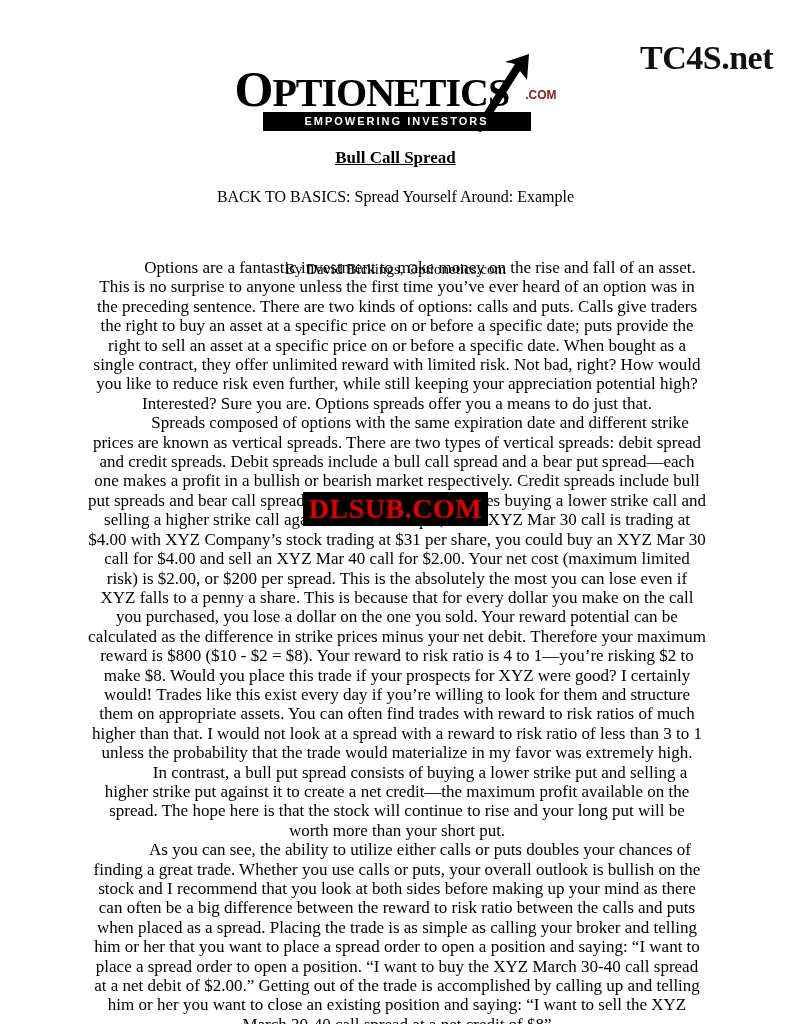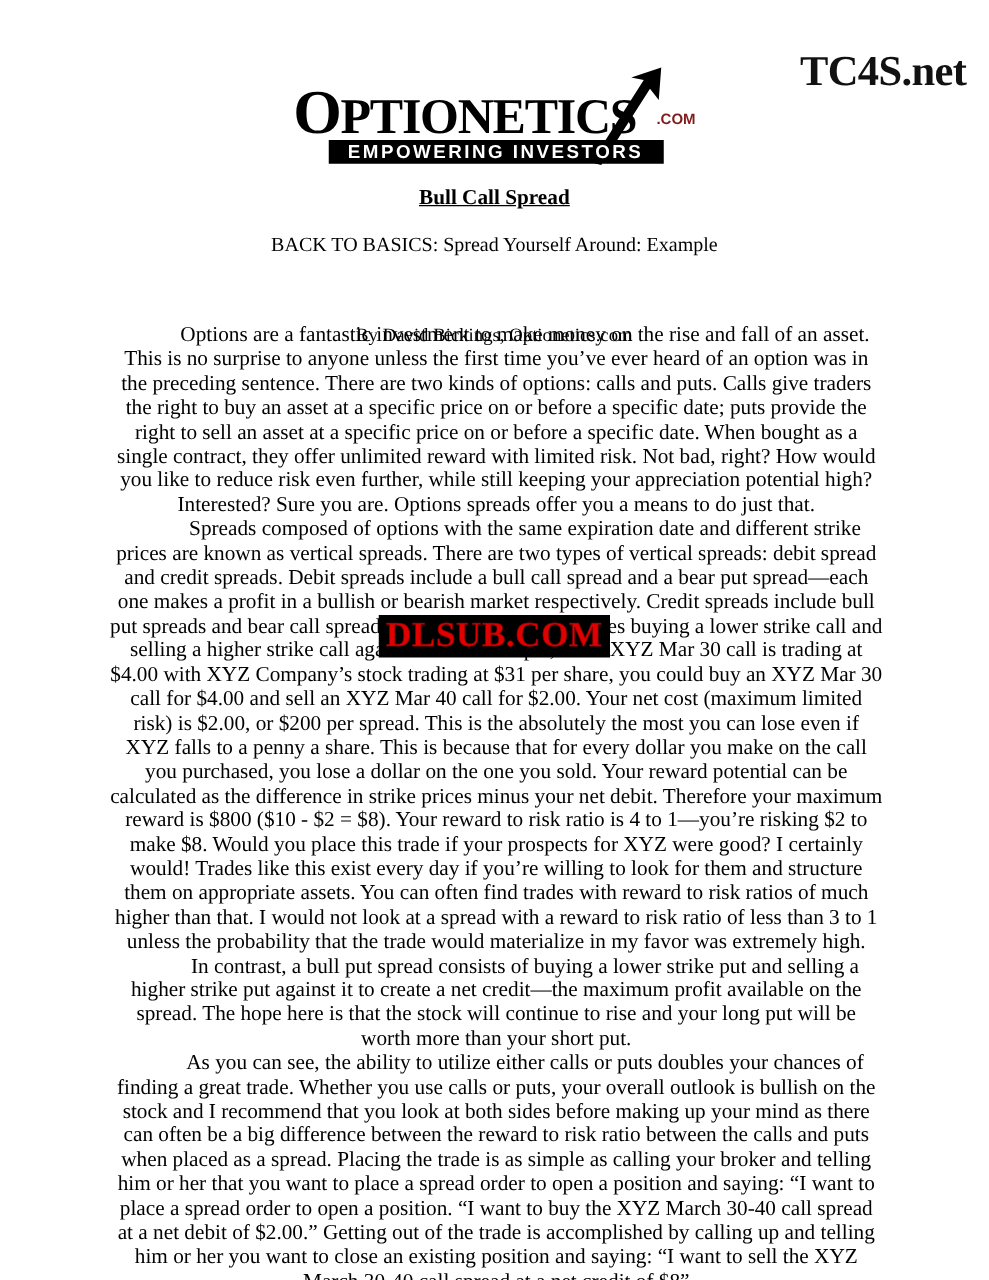--- a/index.html
+++ b/index.html
@@ -80,21 +80,21 @@
     width: 268px;
     height: 19px;
     background: #000000;
   }
   .logo-bar span {
     display: block;
     text-align: center;
     color: #ffffff;
     font-family: "Liberation Sans", sans-serif;
     font-weight: bold;
-    font-size: 15px;
+    font-size: 11px;
     letter-spacing: 2px;
     line-height: 19px;
   }
   .logo-arrow {
     position: absolute;
     left: 232px;
     top: 0px;
     width: 70px;
     height: 80px;
   }

